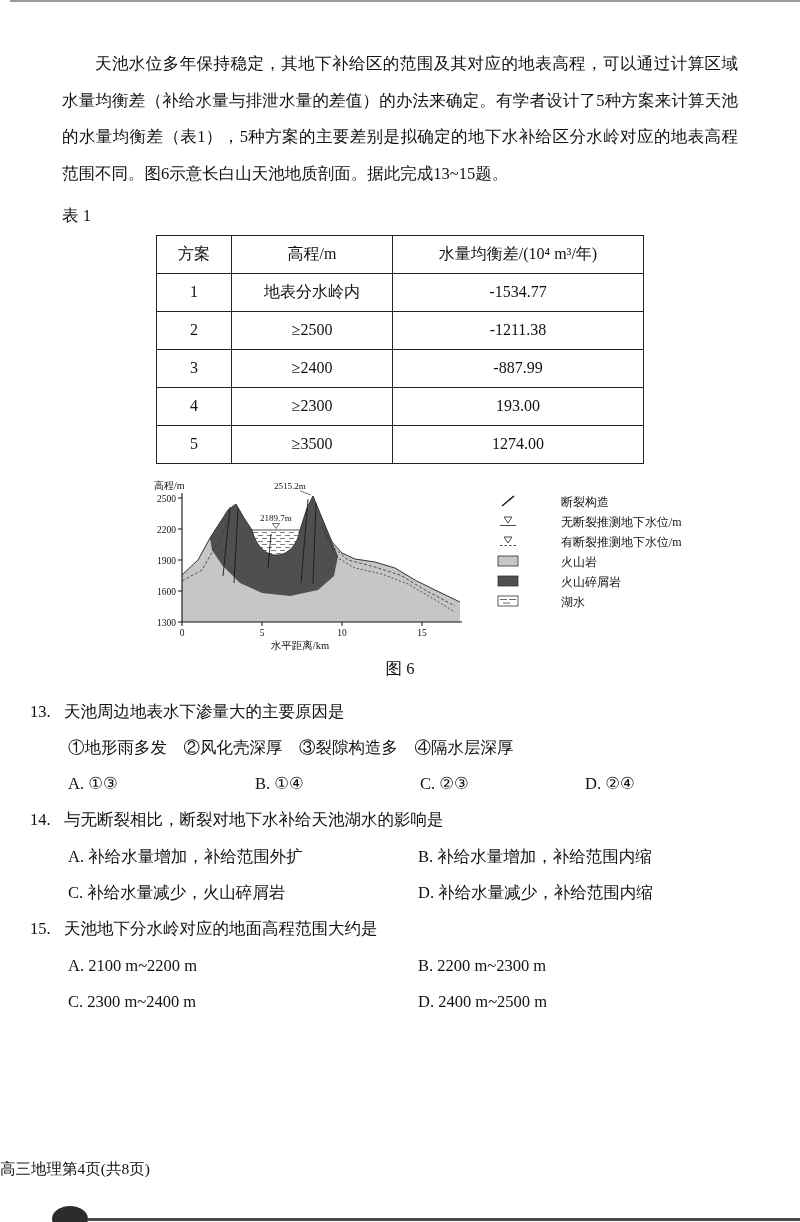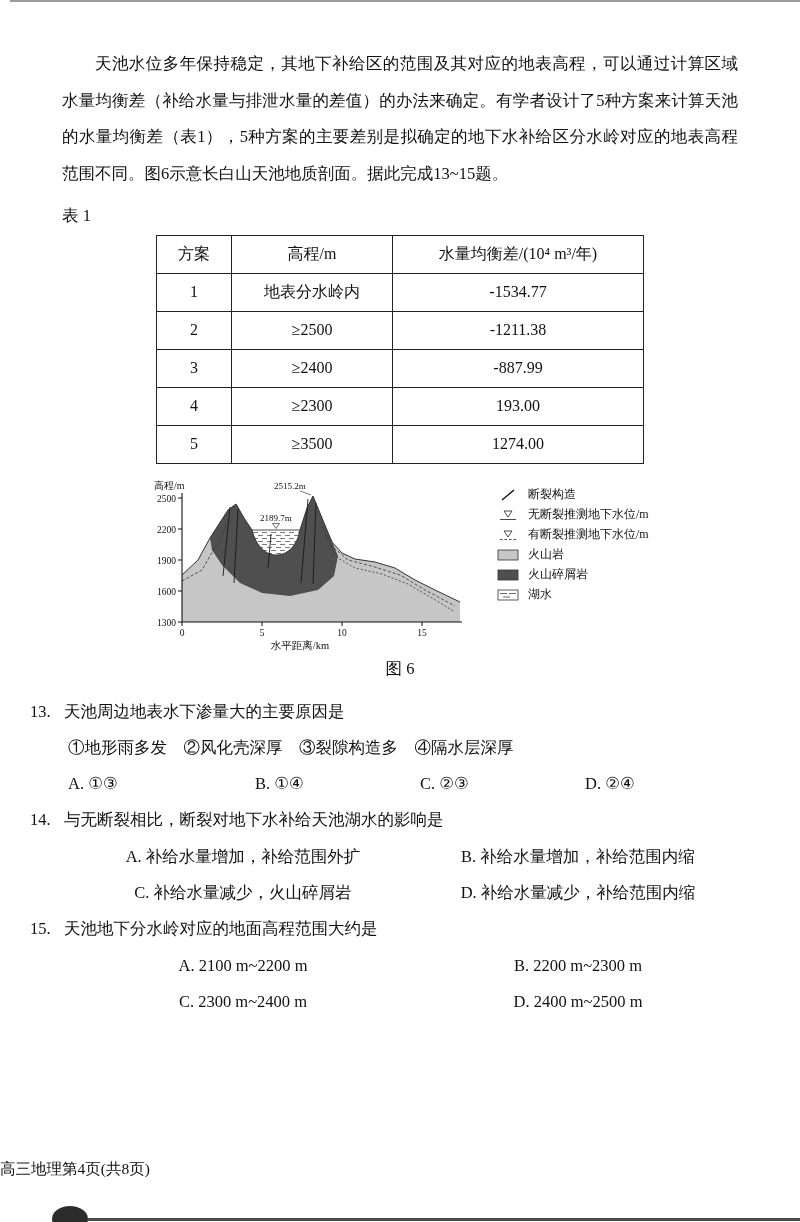--- a/index.html
+++ b/index.html
@@ -22,30 +22,30 @@
   table.data td,table.data th{
     border:1.2px solid #222;
     text-align:center;vertical-align:middle;
     height:37px;font-weight:normal;padding:0 10px;
   }
   .col-scheme{width:54px;margin-left:42px;}
   .col-elev{width:140px;}
   .col-balance{width:230px;}
   .figure-block{display:flex;align-items:flex-start;margin:16px 0 0 88px;}
   .legend{margin:8px 0 0 14px;font-size:12px;line-height:1;}
-  .legend-row{display:flex;align-items:flex-start;height:20px;white-space:nowrap;}
+  .legend-row{display:flex;align-items:flex-end;height:20px;white-space:nowrap;gap:33px;}
   .legend-row .sym{width:28px;flex:0 0 28px;margin-right:4px;}
   .fig-caption{text-align:center;margin-top:6px;font-size:16.5px;}
   .questions{margin-top:14px;}
   .question{margin-left:-32px;line-height:2.2;}
   .q-stem{white-space:nowrap;}
   .q-num{display:inline-block;min-width:34px;}
   .q-sub{padding-left:38px;}
   .q-options-4{display:grid;grid-template-columns:187px 165px 165px auto;padding-left:38px;}
-  .q-options-2{display:grid;grid-template-columns:350px auto;padding-left:38px;text-align:center;}
+  .q-options-2{display:grid;grid-template-columns:350px auto;padding-left:38px;}
   .footer{position:absolute;bottom:42px;left:0;width:100%;font-size:15.5px;}
   svg text{font-family:"Liberation Serif","DejaVu Serif",serif;fill:#111;}
 </style>
 </head>
 <body>
 
 <div class="scan-edge-top"></div>
 
 <div class="content">
 

